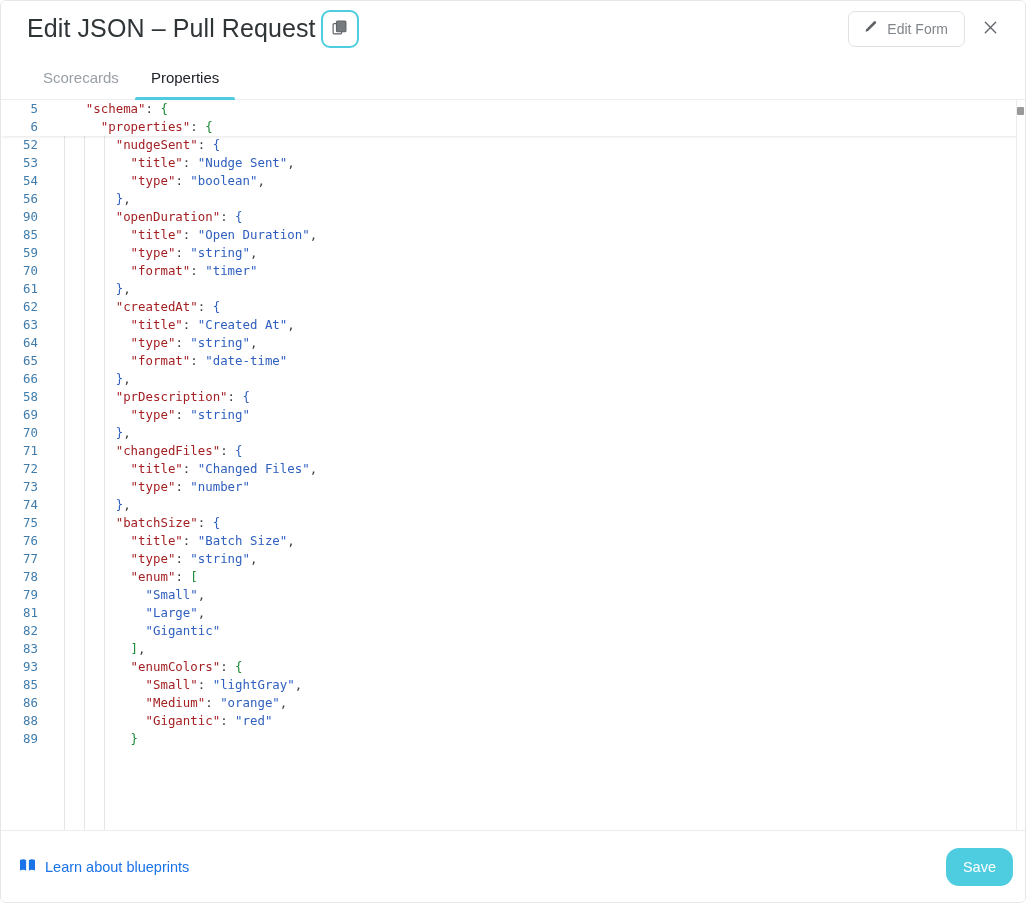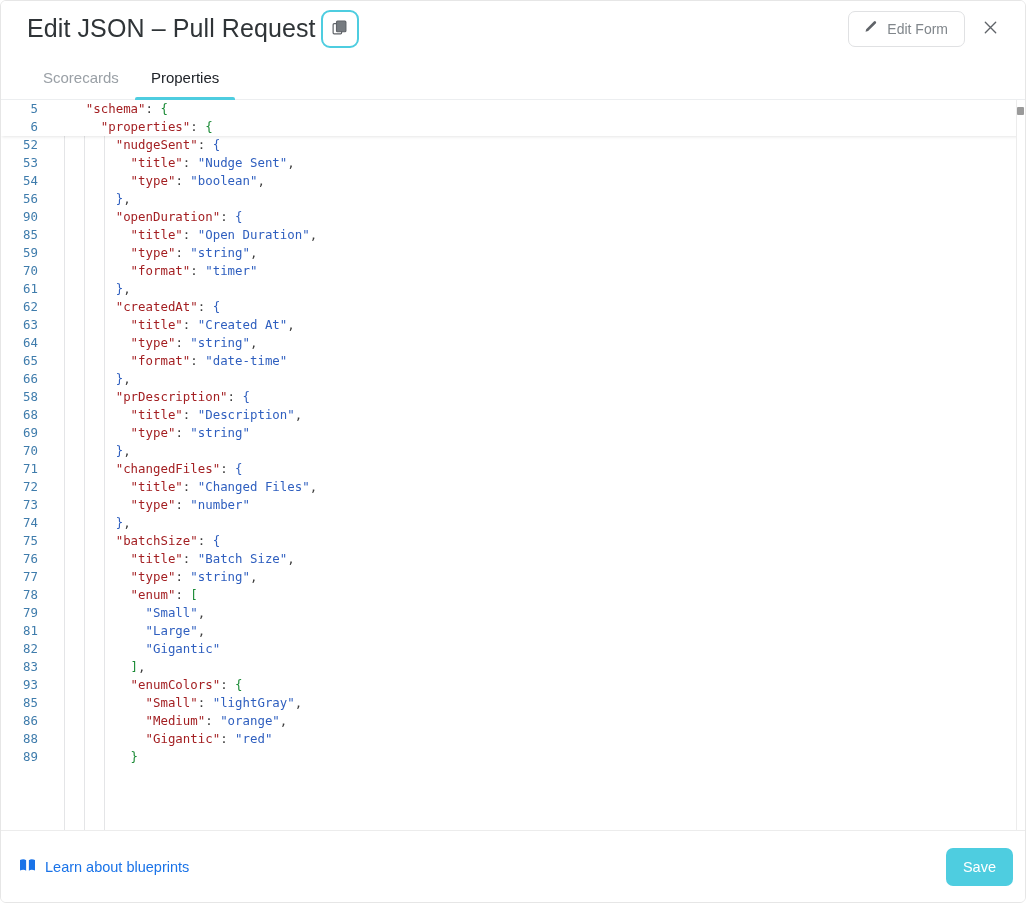--- a/index.html
+++ b/index.html
@@ -229,21 +229,21 @@
     text-decoration: none;
     cursor: pointer;
   }
   .save-btn {
     height: 38px;
     min-width: 62px;
     padding: 0 17px;
     background: #4ecde0;
     color: #ffffff;
     border: none;
-    border-radius: 7px;
+    border-radius: 13px;
     font-size: 14.5px;
     font-family: inherit;
     cursor: pointer;
   }
 </style>
 </head>
 <body>
 
 <div class="app-window">
 
@@ -307,21 +307,20 @@
           <div class="code-line"><div class="gutter">85</div><div class="code-text"><span>          </span><span class="k">"title"</span><span class="p">: </span><span class="s">"Open Duration"</span><span class="p">,</span></div></div>
           <div class="code-line"><div class="gutter">59</div><div class="code-text"><span>          </span><span class="k">"type"</span><span class="p">: </span><span class="s">"string"</span><span class="p">,</span></div></div>
           <div class="code-line"><div class="gutter">70</div><div class="code-text"><span>          </span><span class="k">"format"</span><span class="p">: </span><span class="s">"timer"</span></div></div>
           <div class="code-line"><div class="gutter">61</div><div class="code-text"><span>        </span><span class="br1">}</span><span class="p">,</span></div></div>
           <div class="code-line"><div class="gutter">62</div><div class="code-text"><span>        </span><span class="k">"createdAt"</span><span class="p">: </span><span class="br1">{</span></div></div>
           <div class="code-line"><div class="gutter">63</div><div class="code-text"><span>          </span><span class="k">"title"</span><span class="p">: </span><span class="s">"Created At"</span><span class="p">,</span></div></div>
           <div class="code-line"><div class="gutter">64</div><div class="code-text"><span>          </span><span class="k">"type"</span><span class="p">: </span><span class="s">"string"</span><span class="p">,</span></div></div>
           <div class="code-line"><div class="gutter">65</div><div class="code-text"><span>          </span><span class="k">"format"</span><span class="p">: </span><span class="s">"date-time"</span></div></div>
           <div class="code-line"><div class="gutter">66</div><div class="code-text"><span>        </span><span class="br1">}</span><span class="p">,</span></div></div>
           <div class="code-line"><div class="gutter">58</div><div class="code-text"><span>        </span><span class="k">"prDescription"</span><span class="p">: </span><span class="br1">{</span></div></div>
-          <div class="code-line"><div class="gutter">68</div><div class="code-text"><span>          </span><span class="k">"title"</span><span class="p">: </span><span class="s">"Description"</span><span class="p">,</span></div></div>
           <div class="code-line"><div class="gutter">69</div><div class="code-text"><span>          </span><span class="k">"type"</span><span class="p">: </span><span class="s">"string"</span></div></div>
           <div class="code-line"><div class="gutter">70</div><div class="code-text"><span>        </span><span class="br1">}</span><span class="p">,</span></div></div>
           <div class="code-line"><div class="gutter">71</div><div class="code-text"><span>        </span><span class="k">"changedFiles"</span><span class="p">: </span><span class="br1">{</span></div></div>
           <div class="code-line"><div class="gutter">72</div><div class="code-text"><span>          </span><span class="k">"title"</span><span class="p">: </span><span class="s">"Changed Files"</span><span class="p">,</span></div></div>
           <div class="code-line"><div class="gutter">73</div><div class="code-text"><span>          </span><span class="k">"type"</span><span class="p">: </span><span class="s">"number"</span></div></div>
           <div class="code-line"><div class="gutter">74</div><div class="code-text"><span>        </span><span class="br1">}</span><span class="p">,</span></div></div>
           <div class="code-line"><div class="gutter">75</div><div class="code-text"><span>        </span><span class="k">"batchSize"</span><span class="p">: </span><span class="br1">{</span></div></div>
           <div class="code-line"><div class="gutter">76</div><div class="code-text"><span>          </span><span class="k">"title"</span><span class="p">: </span><span class="s">"Batch Size"</span><span class="p">,</span></div></div>
           <div class="code-line"><div class="gutter">77</div><div class="code-text"><span>          </span><span class="k">"type"</span><span class="p">: </span><span class="s">"string"</span><span class="p">,</span></div></div>
           <div class="code-line"><div class="gutter">78</div><div class="code-text"><span>          </span><span class="k">"enum"</span><span class="p">: </span><span class="br0">[</span></div></div>

